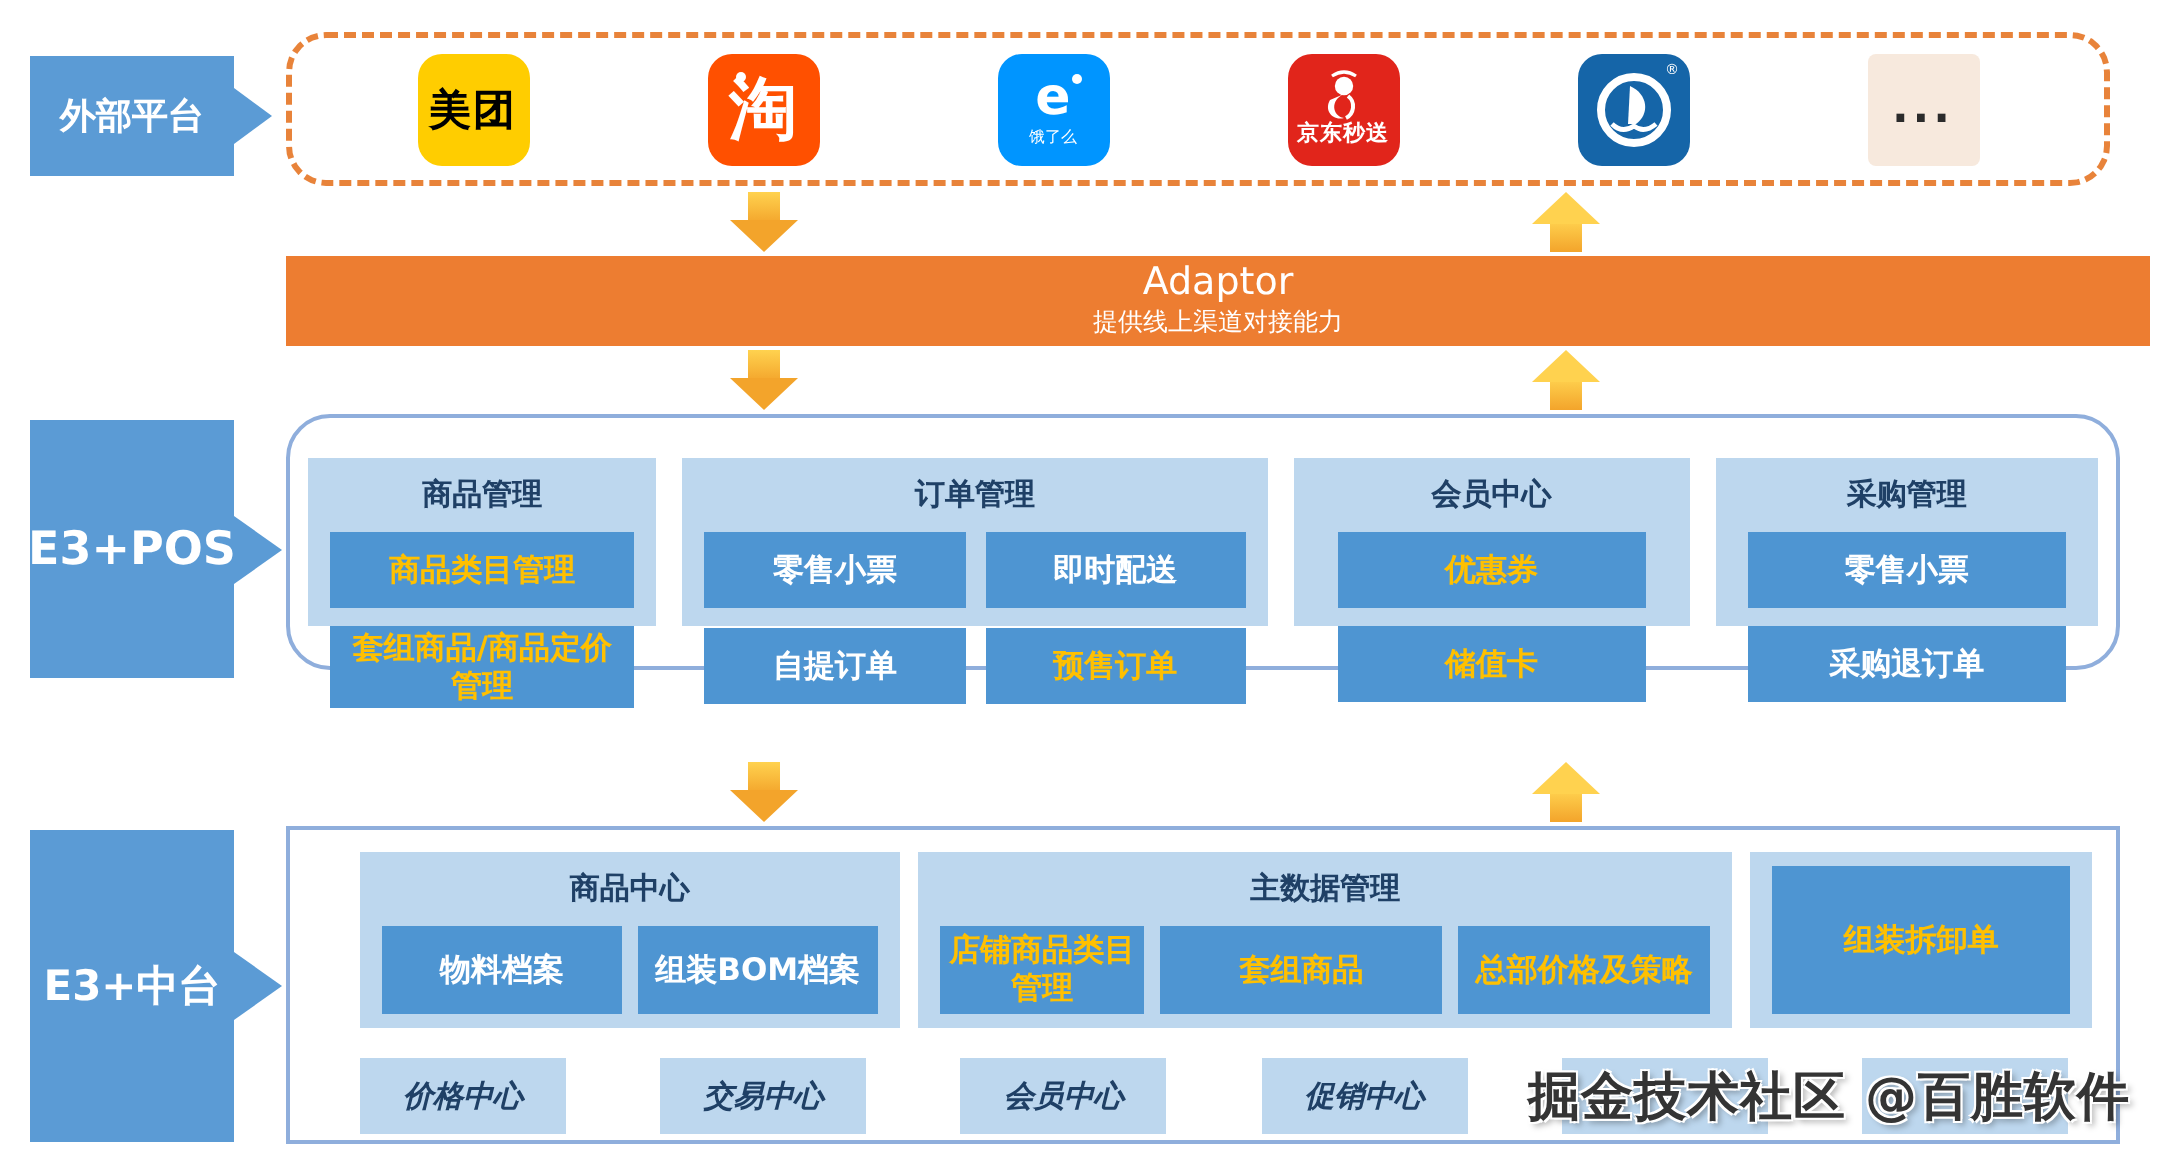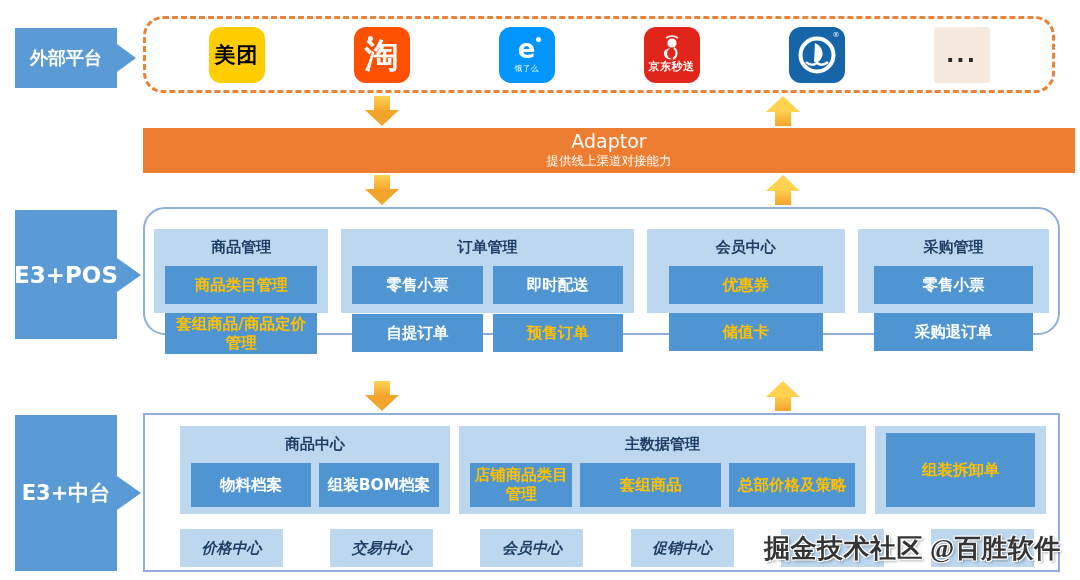--- a/index.html
+++ b/index.html
@@ -89,21 +89,20 @@
   #mid-panels .panel:nth-child(2) .btn:nth-child(3){flex:1.25;}
   
   .centers{display:flex;justify-content:space-between;margin-top:15px;margin-right:12px;font-style:italic;}
   .center-box{flex:0 0 103px;height:38px;background:var(--panel);color:var(--navy);
     font-weight:bold;font-size:15px;display:flex;align-items:center;justify-content:center;}
   
   .watermark{
     position:absolute;left:764px;top:531px;font-size:26px;font-weight:bold;color:#343434;
     white-space:nowrap;letter-spacing:0.5px;z-index:9;
     text-shadow:-1px -1px 0 #fff,1px -1px 0 #fff,-1px 1px 0 #fff,1px 1px 0 #fff,2px 2px 3px rgba(0,0,0,.35);
-    font-family:Liberation Serif, serif;
   }
 </style>
 </head>
 <body>
 
 <div class="canvas" style="--steel: #5B9BD5; --panel: #BDD7EE; --btn: #4E95D2; --navy: #1F4066; --accent: #FFC000; --orange: #ED7D31; --gold1: #FFD24F; --gold2: #F3A42B; --dash: #E8833A; --border: #8FAEDC;">
 
   <div class="side-label" id="lbl-external">
     <span>外部平台</span>
   </div>

